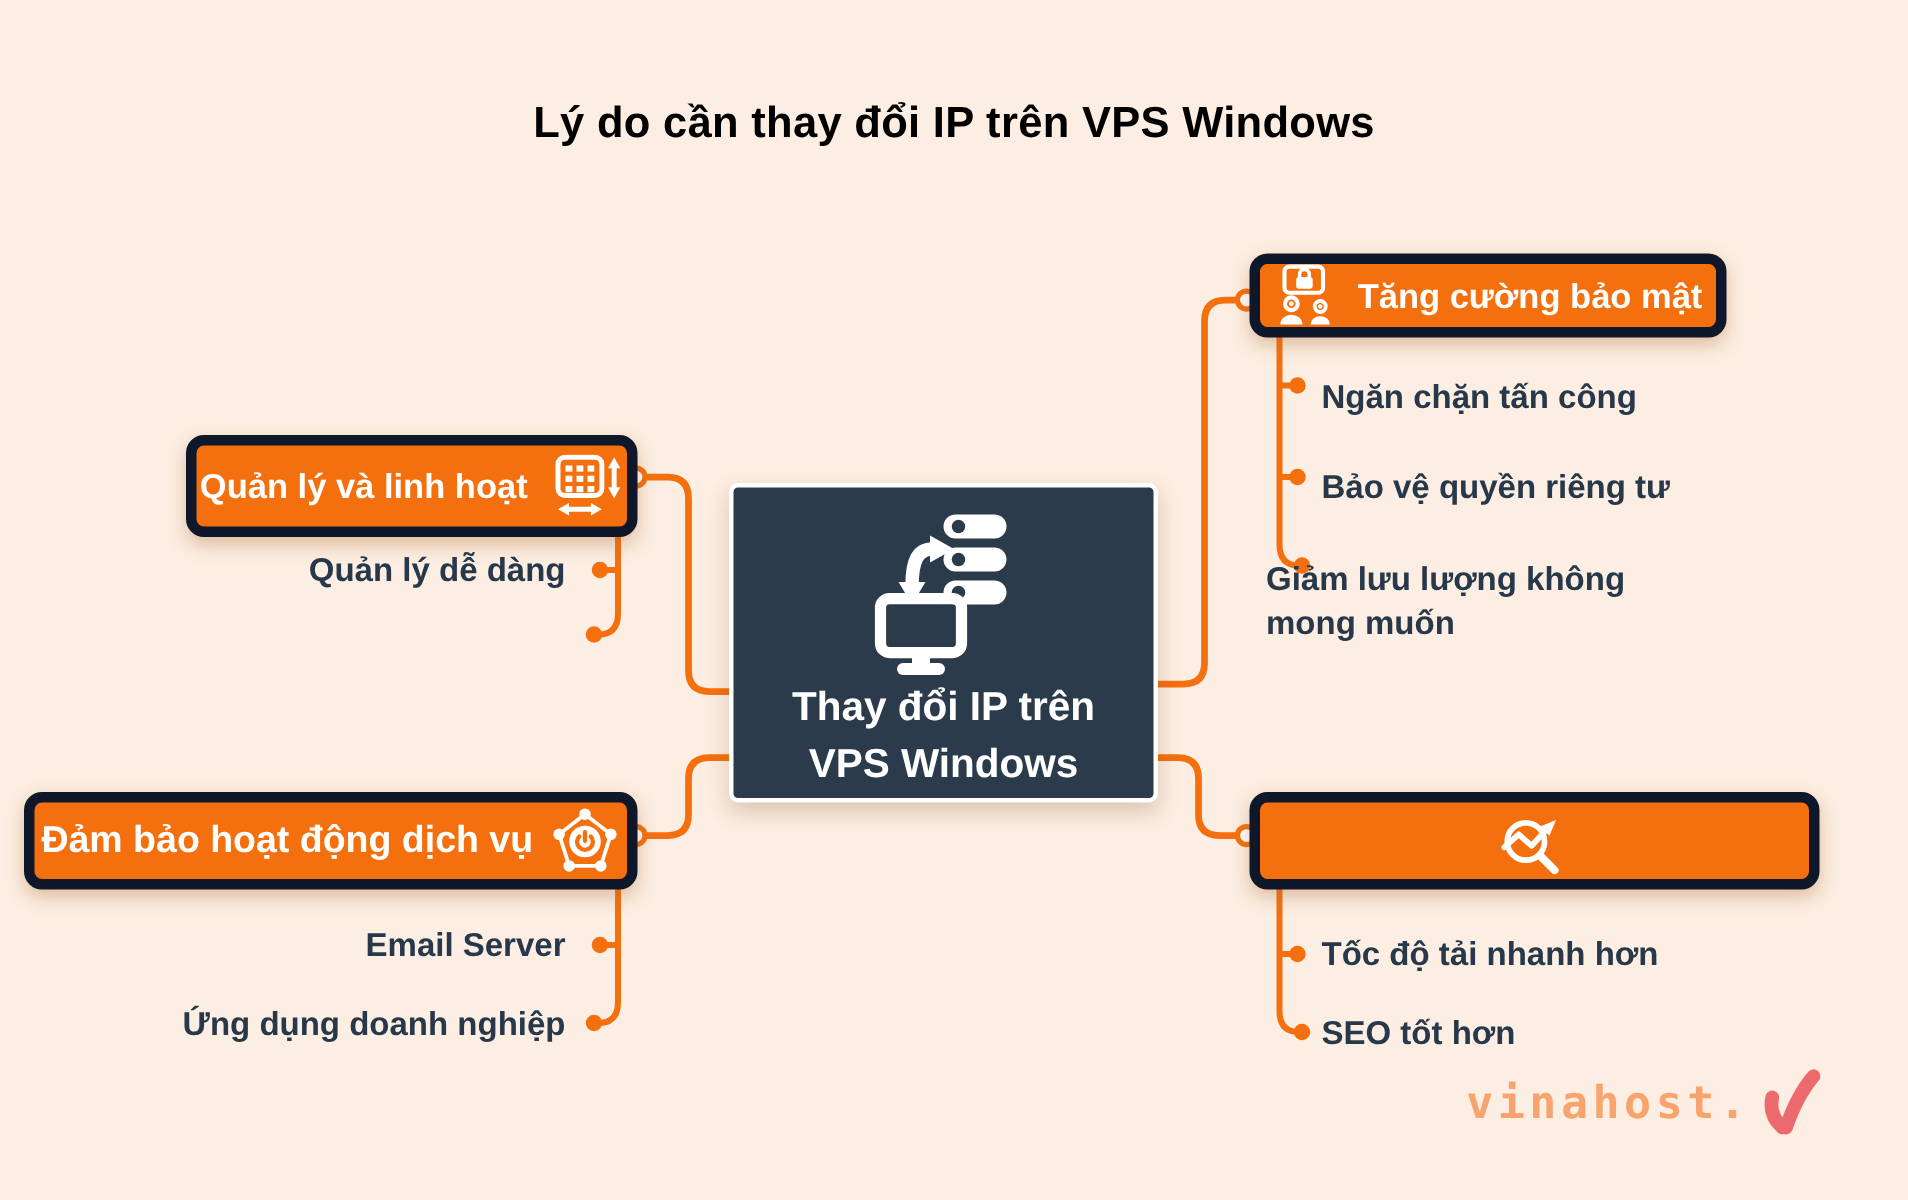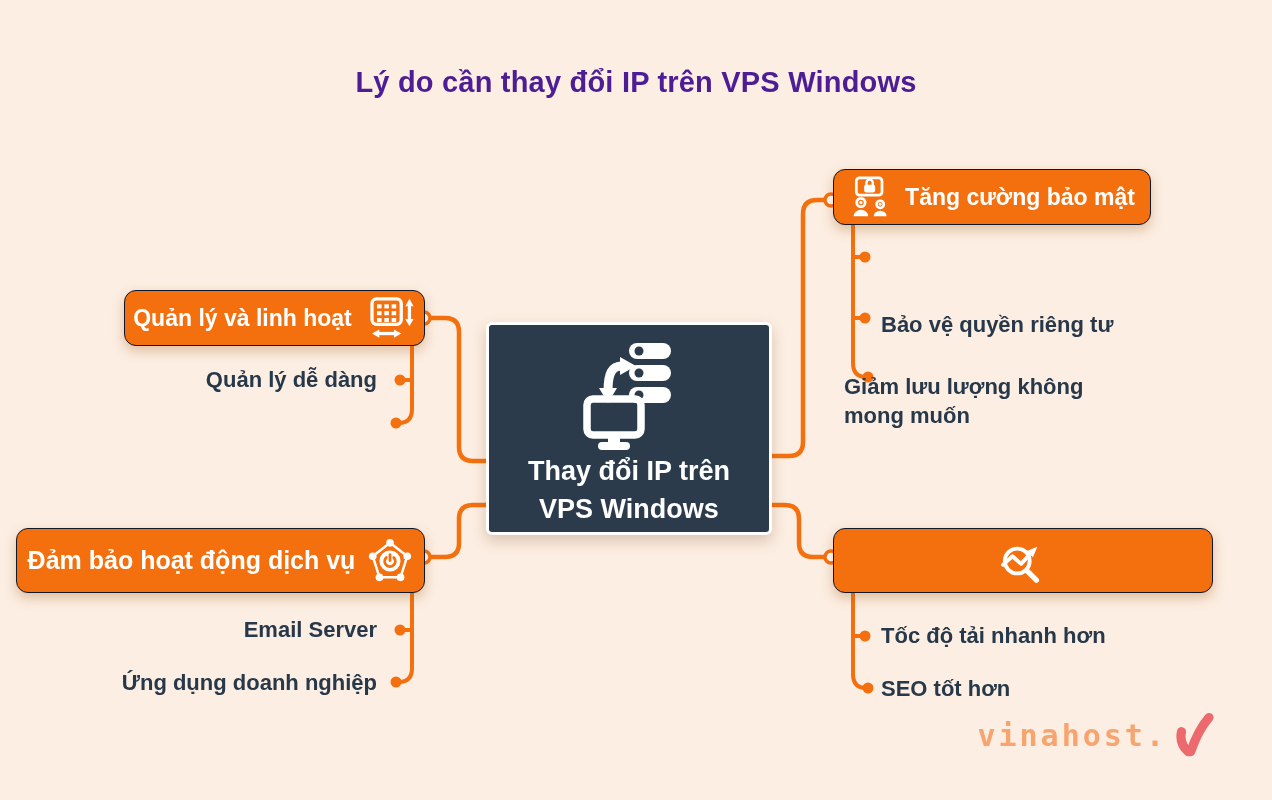--- a/index.html
+++ b/index.html
@@ -3,43 +3,43 @@
 <meta charset="utf-8">
 <style>
   html,body{margin:0;padding:0;background:#fceee2;}
   .canvas{
     position:relative;width:1272px;height:800px;overflow:hidden;
     background:#fceee2;
     font-family:"Liberation Sans","DejaVu Sans",sans-serif;
   }
   .title{
     position:absolute;top:66px;left:0;width:100%;
-    text-align:center;font-size:29px;font-weight:bold;color:#4c1d95;
+    text-align:center;font-size:29px;font-weight:bold;color:#000000;
     letter-spacing:.2px;
   }
   svg.connectors{position:absolute;left:0;top:0;z-index:1;}
   
   .center-node{
     position:absolute;left:486px;top:322px;width:286px;height:213px;
     box-sizing:border-box;background:#2b3b4b;border:3px solid #ffffff;
     border-radius:6px;z-index:2;display:flex;flex-direction:column;
     align-items:center;justify-content:flex-start;padding-top:14px;
     box-shadow:0 6px 14px rgba(120,70,30,.25);
   }
   .center-text{color:#fff;font-weight:bold;font-size:27px;line-height:1.4;text-align:center;margin-top:2px;}
   
   .branch{
     position:absolute;box-sizing:border-box;background:#f4700e;color:#fff;
-    border:1px solid #0f172a;border-radius:12px;z-index:2;
+    border:7px solid #0f172a;border-radius:12px;z-index:2;
     display:flex;align-items:center;justify-content:center;
     font-weight:bold;box-shadow:0 5px 12px rgba(170,100,40,.35);
   }
   .branch .lbl{white-space:nowrap;}
   .b-security{left:833px;top:169px;width:318px;height:56px;font-size:23px;gap:12px;padding:0 14px;}
-  .b-management{left:124px;top:290px;width:301px;height:56px;font-size:23px;gap:18px;padding:0 10px;}
+  .b-management{left:124px;top:290px;width:301px;height:68px;font-size:23px;gap:18px;padding:0 10px;}
   .b-service{left:16px;top:528px;width:409px;height:65px;font-size:25px;gap:12px;padding:0 12px;}
   .b-seo{left:833px;top:528px;width:380px;height:65px;font-size:25px;gap:12px;padding:0 12px;}
   
   .sub{
     position:absolute;z-index:2;color:#263849;font-weight:bold;font-size:22px;
     transform:translateY(-50%);white-space:nowrap;
   }
   .ra{text-align:center;}
   .wrap{white-space:normal;width:258px;line-height:1.34;}
   .tr1{left:881px;top:265px}.tr2{left:881px;top:325px}.tr3{left:844px;top:401px}
@@ -125,20 +125,21 @@
       <rect x="16.5" y="10.5" width="12" height="8.5" rx="2" fill="#ffffff"></rect>
       <circle cx="13" cy="30" r="4.6" fill="none" stroke="#ffffff" stroke-width="3"></circle>
       <circle cx="13" cy="30" r="1.8" fill="#ffffff"></circle>
       <path d="M5 45 a8 7 0 0 1 16 0 Z" fill="#ffffff"></path>
       <circle cx="34" cy="32" r="4" fill="none" stroke="#ffffff" stroke-width="2.8"></circle>
       <circle cx="34" cy="32" r="1.6" fill="#ffffff"></circle>
       <path d="M27 45 a7 6 0 0 1 14 0 Z" fill="#ffffff"></path>
     </svg>
     <span class="lbl">Tăng cường bảo mật</span>
   </div>
+  <div class="sub tr1">Ngăn chặn tấn công</div>
   <div class="sub tr2">Bảo vệ quyền riêng tư</div>
   <div class="sub tr3 wrap">Giảm lưu lượng không mong muốn</div>
 
   <div class="branch b-management">
     <span class="lbl">Quản lý và linh hoạt</span>
     <svg class="icon" width="46" height="42" viewBox="0 0 50 46">
       <rect x="2" y="2" width="32" height="28" rx="5" fill="none" stroke="#ffffff" stroke-width="3.6"></rect>
       <g fill="#ffffff">
         <rect x="7.5" y="8" width="5" height="4.5"></rect>
           <rect x="15.5" y="8" width="5" height="4.5"></rect>

